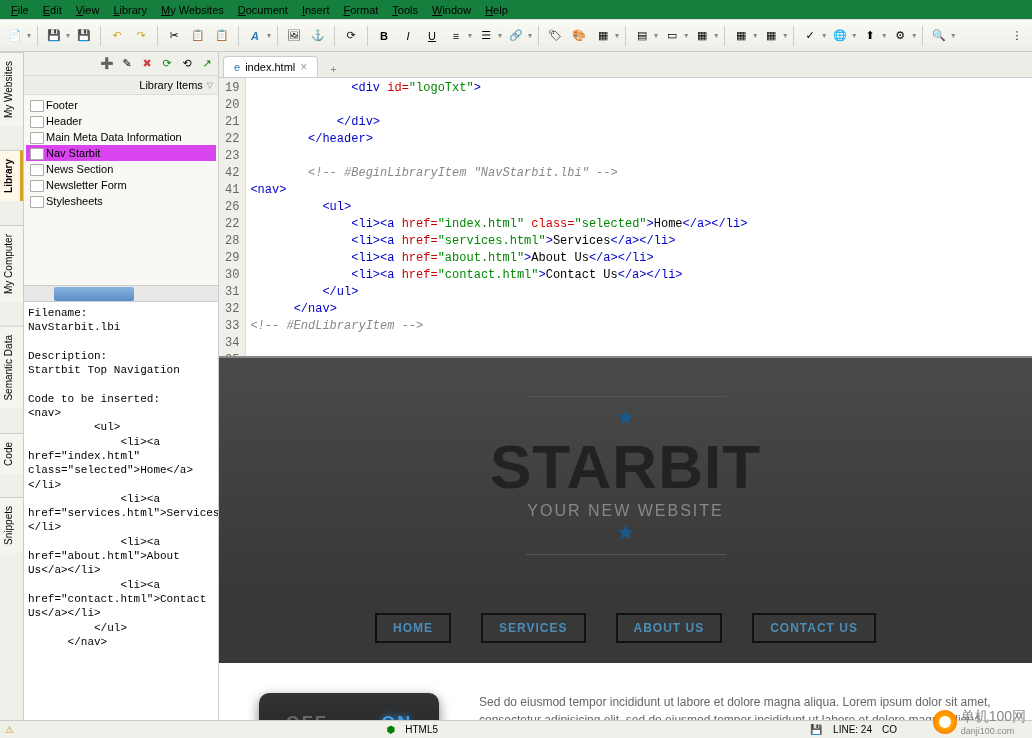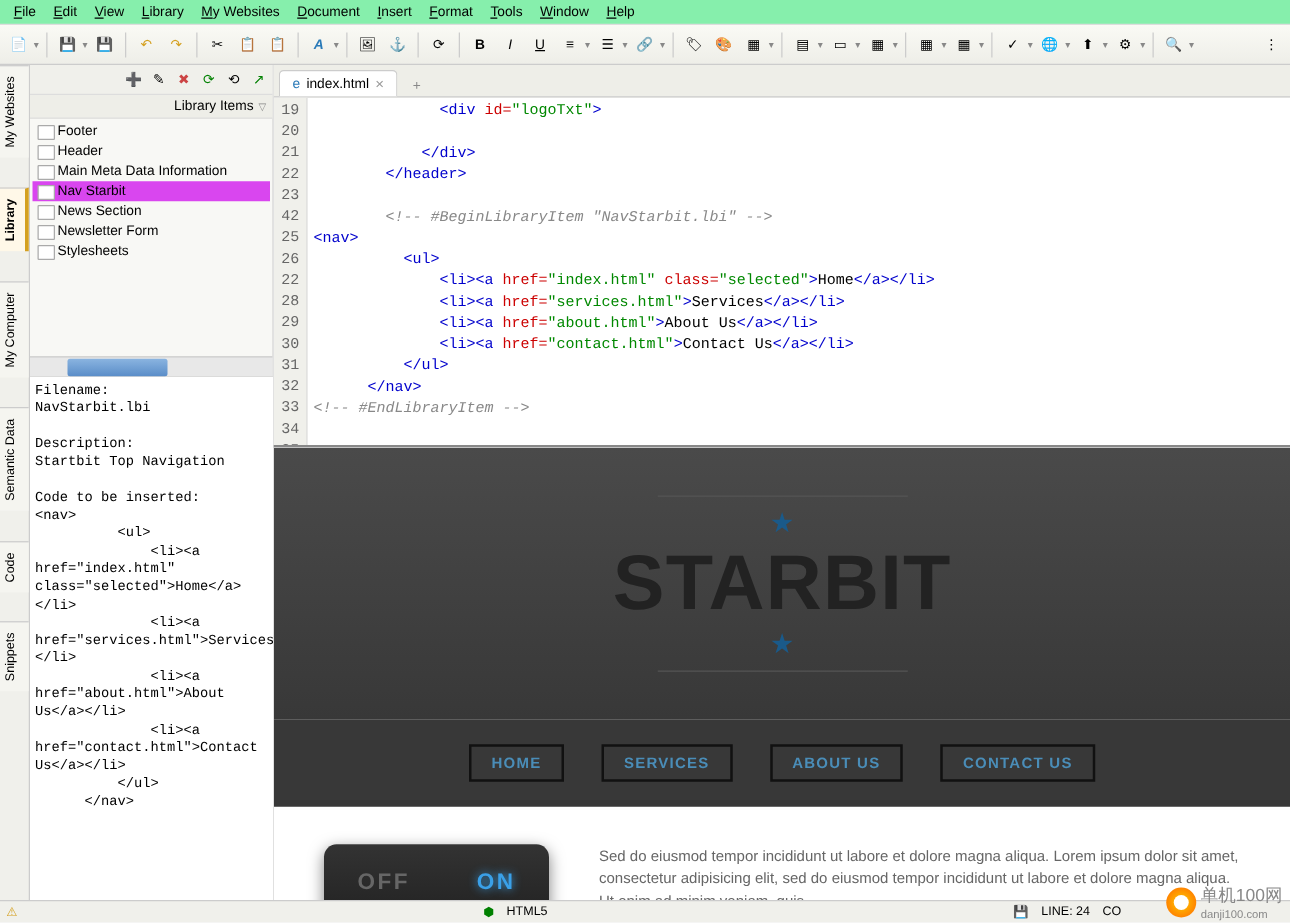--- a/index.html
+++ b/index.html
@@ -1,17 +1,17 @@
 <!DOCTYPE html>
 <html><head>
 <meta charset="utf-8">
 <style>
 * { box-sizing: border-box; margin: 0; padding: 0; }
 body { font-family: Tahoma, Arial, sans-serif; font-size: 11px; background: #f0f0f0; width: 1032px; height: 738px; overflow: hidden; position: relative; }
-.menubar { background: #86efac; border-bottom: 1px solid #ddd; padding: 2px 5px; display: flex; gap: 2px; height: 20px; }
+.menubar { background: #15803d; border-bottom: 1px solid #ddd; padding: 2px 5px; display: flex; gap: 2px; height: 20px; }
 .menubar span { padding: 2px 6px; cursor: default; }
 .menubar span u { text-decoration: underline; }
 .toolbar { background: linear-gradient(#fafaf5,#eeeee8); border-bottom: 1px solid #ccc; padding: 3px 5px; display: flex; align-items: center; gap: 4px; height: 32px; }
 .tb-btn { width: 20px; height: 20px; display: inline-flex; align-items: center; justify-content: center; border-radius: 2px; }
 .sep { width: 1px; height: 20px; background: #ccc; margin: 0 2px; }
 .dd { font-size: 8px; color: #888; margin-left: -2px; }
 .main { display: flex; height: 668px; }
 .sidebar-tabs { width: 24px; background: #f0f0eb; border-right: 1px solid #ccc; display: flex; flex-direction: column; }
 .vtab { writing-mode: vertical-rl; transform: rotate(180deg); padding: 8px 3px; font-size: 10px; border-bottom: 1px solid #ccc; background: #f5f5f0; cursor: default; text-align: center; }
 .vtab.active { background: #fff8e8; border-left: 3px solid #d4a020; font-weight: bold; }
@@ -217,40 +217,41 @@
     </div>
 
     <div class="code-pane">
       <div class="gutter">
           <div>19</div>
           <div>20</div>
           <div>21</div>
           <div>22</div>
           <div>23</div>
           <div>42</div>
-          <div>25</div>
+          <div>41</div>
           <div>26</div>
           <div>22</div>
           <div>28</div>
           <div>29</div>
           <div>30</div>
           <div>31</div>
           <div>32</div>
           <div>33</div>
           <div>34</div>
           <div>35</div>
         </div>
       <div class="code"><div>              <span class="tag">&lt;div </span><span class="attr">id=</span><span class="val">"logoTxt"</span><span class="tag">&gt;</span></div><div>&nbsp;</div><div>            <span class="tag">&lt;/div&gt;</span></div><div>        <span class="tag">&lt;/header&gt;</span></div><div>&nbsp;</div><div>        <span class="cmt">&lt;!-- #BeginLibraryItem "NavStarbit.lbi" --&gt;</span></div><div><span class="tag">&lt;nav&gt;</span></div><div>          <span class="tag">&lt;ul&gt;</span></div><div>              <span class="tag">&lt;li&gt;&lt;a </span><span class="attr">href=</span><span class="val">"index.html"</span><span class="attr"> class=</span><span class="val">"selected"</span><span class="tag">&gt;</span><span class="txt">Home</span><span class="tag">&lt;/a&gt;&lt;/li&gt;</span></div><div>              <span class="tag">&lt;li&gt;&lt;a </span><span class="attr">href=</span><span class="val">"services.html"</span><span class="tag">&gt;</span><span class="txt">Services</span><span class="tag">&lt;/a&gt;&lt;/li&gt;</span></div><div>              <span class="tag">&lt;li&gt;&lt;a </span><span class="attr">href=</span><span class="val">"about.html"</span><span class="tag">&gt;</span><span class="txt">About Us</span><span class="tag">&lt;/a&gt;&lt;/li&gt;</span></div><div>              <span class="tag">&lt;li&gt;&lt;a </span><span class="attr">href=</span><span class="val">"contact.html"</span><span class="tag">&gt;</span><span class="txt">Contact Us</span><span class="tag">&lt;/a&gt;&lt;/li&gt;</span></div><div>          <span class="tag">&lt;/ul&gt;</span></div><div>      <span class="tag">&lt;/nav&gt;</span></div><div><span class="cmt">&lt;!-- #EndLibraryItem --&gt;</span></div><div>&nbsp;</div><div>&nbsp;</div></div>
     </div>
 
     <div class="preview">
       <div class="preview-header">
         <hr class="hr-deco">
           <div class="star">★</div>
         <div class="brand">STARBIT</div>
+        <div class="tagline">YOUR NEW WEBSITE</div>
         <div class="star">★</div>
           <hr class="hr-deco">
       </div>
       <div class="preview-nav">
           <a class="nav-btn">HOME</a>
           <a class="nav-btn">SERVICES</a>
           <a class="nav-btn">ABOUT US</a>
           <a class="nav-btn">CONTACT US</a>
         </div>
       <div class="preview-body">

